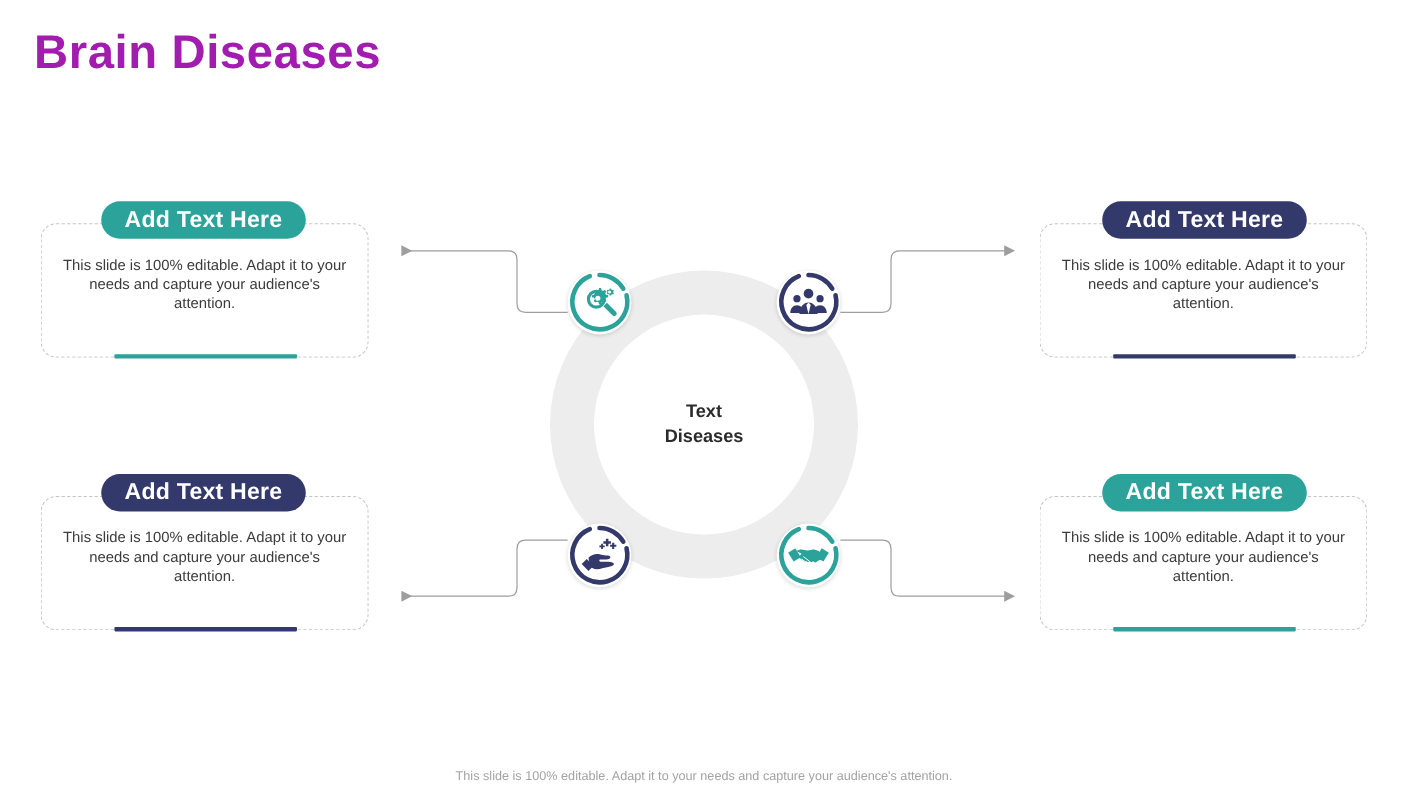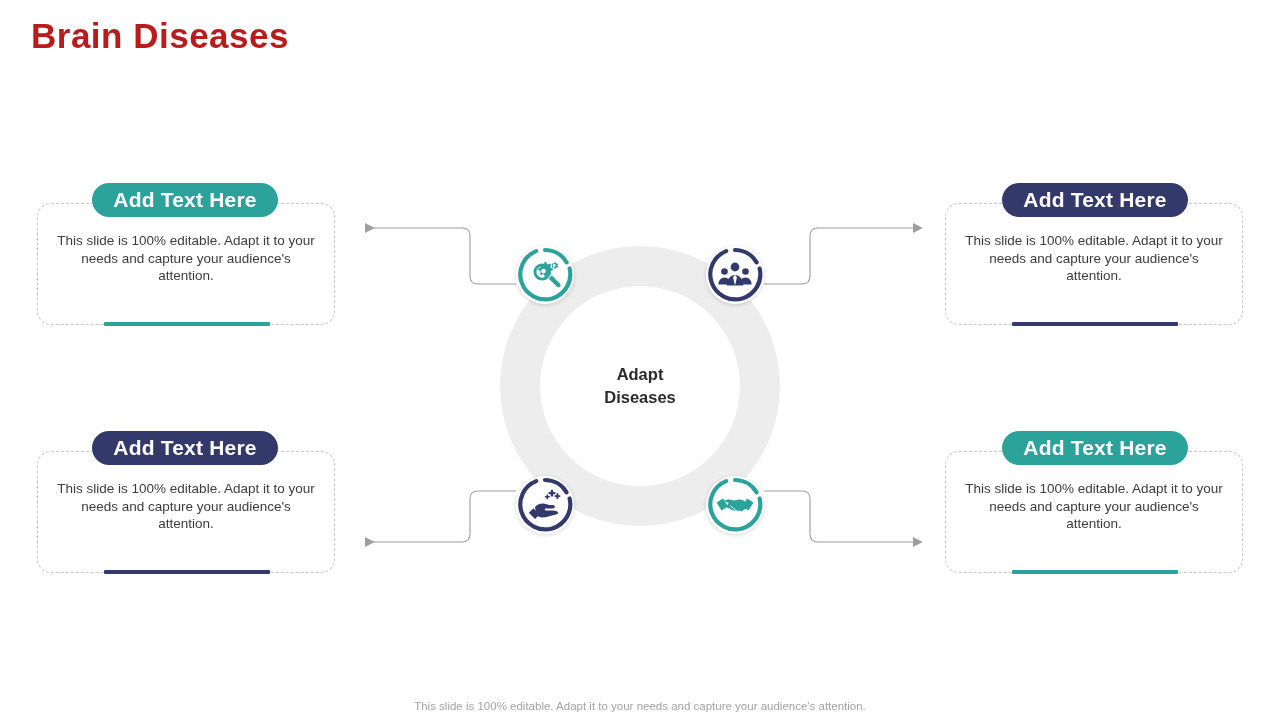--- a/index.html
+++ b/index.html
@@ -12,24 +12,24 @@
     background: #ffffff;
     font-family: "Liberation Sans", sans-serif;
     overflow: hidden;
     position: relative;
   }
 
   
   .slide-title {
     position: absolute;
     left: 31px;
-    top: 14px;
-    font-size: 35px;
+    top: 26px;
+    font-size: 43px;
     font-weight: bold;
-    color: #b91c1c;
+    color: #a21caf;
     letter-spacing: 0.5px;
     line-height: 44px;
   }
 
   
   .card {
     position: absolute;
     width: 298px;
     height: 122px;
     border: 1.5px dashed #c6c6c6;
@@ -174,21 +174,21 @@
   <path d="M764,284 L802,284 Q810,284 810,276 L810,236 Q810,228 818,228 L914,228" fill="none" stroke="#9e9e9e" stroke-width="1.1" marker-end="url(#arrR)"></path>
 
   <path d="M516,491 L478,491 Q470,491 470,499 L470,534 Q470,542 462,542 L366,542" fill="none" stroke="#9e9e9e" stroke-width="1.1" marker-end="url(#arrL)"></path>
 
   <path d="M764,491 L802,491 Q810,491 810,499 L810,534 Q810,542 818,542 L914,542" fill="none" stroke="#9e9e9e" stroke-width="1.1" marker-end="url(#arrR)"></path>
 </svg>
 
 <div class="donut">
   <div class="donut-hole">
     <div class="donut-label">
-      <span>Adapt</span><br>
+      <span>Text</span><br>
       <span>Diseases</span>
     </div>
   </div>
 </div>
 
 <div class="icon-node node-tl">
   <div class="ring-outer"></div>
   <svg viewBox="0 0 58 58">
     <path d="M29,4 a25,25 0 0 1 21.6,12.4" fill="none" stroke="#2ba39b" stroke-width="4.2" stroke-linecap="round"></path>
     <path d="M53.6,22.5 a25,25 0 1 1 -33.4,-17.4" fill="none" stroke="#2ba39b" stroke-width="4.2" stroke-linecap="round"></path>

